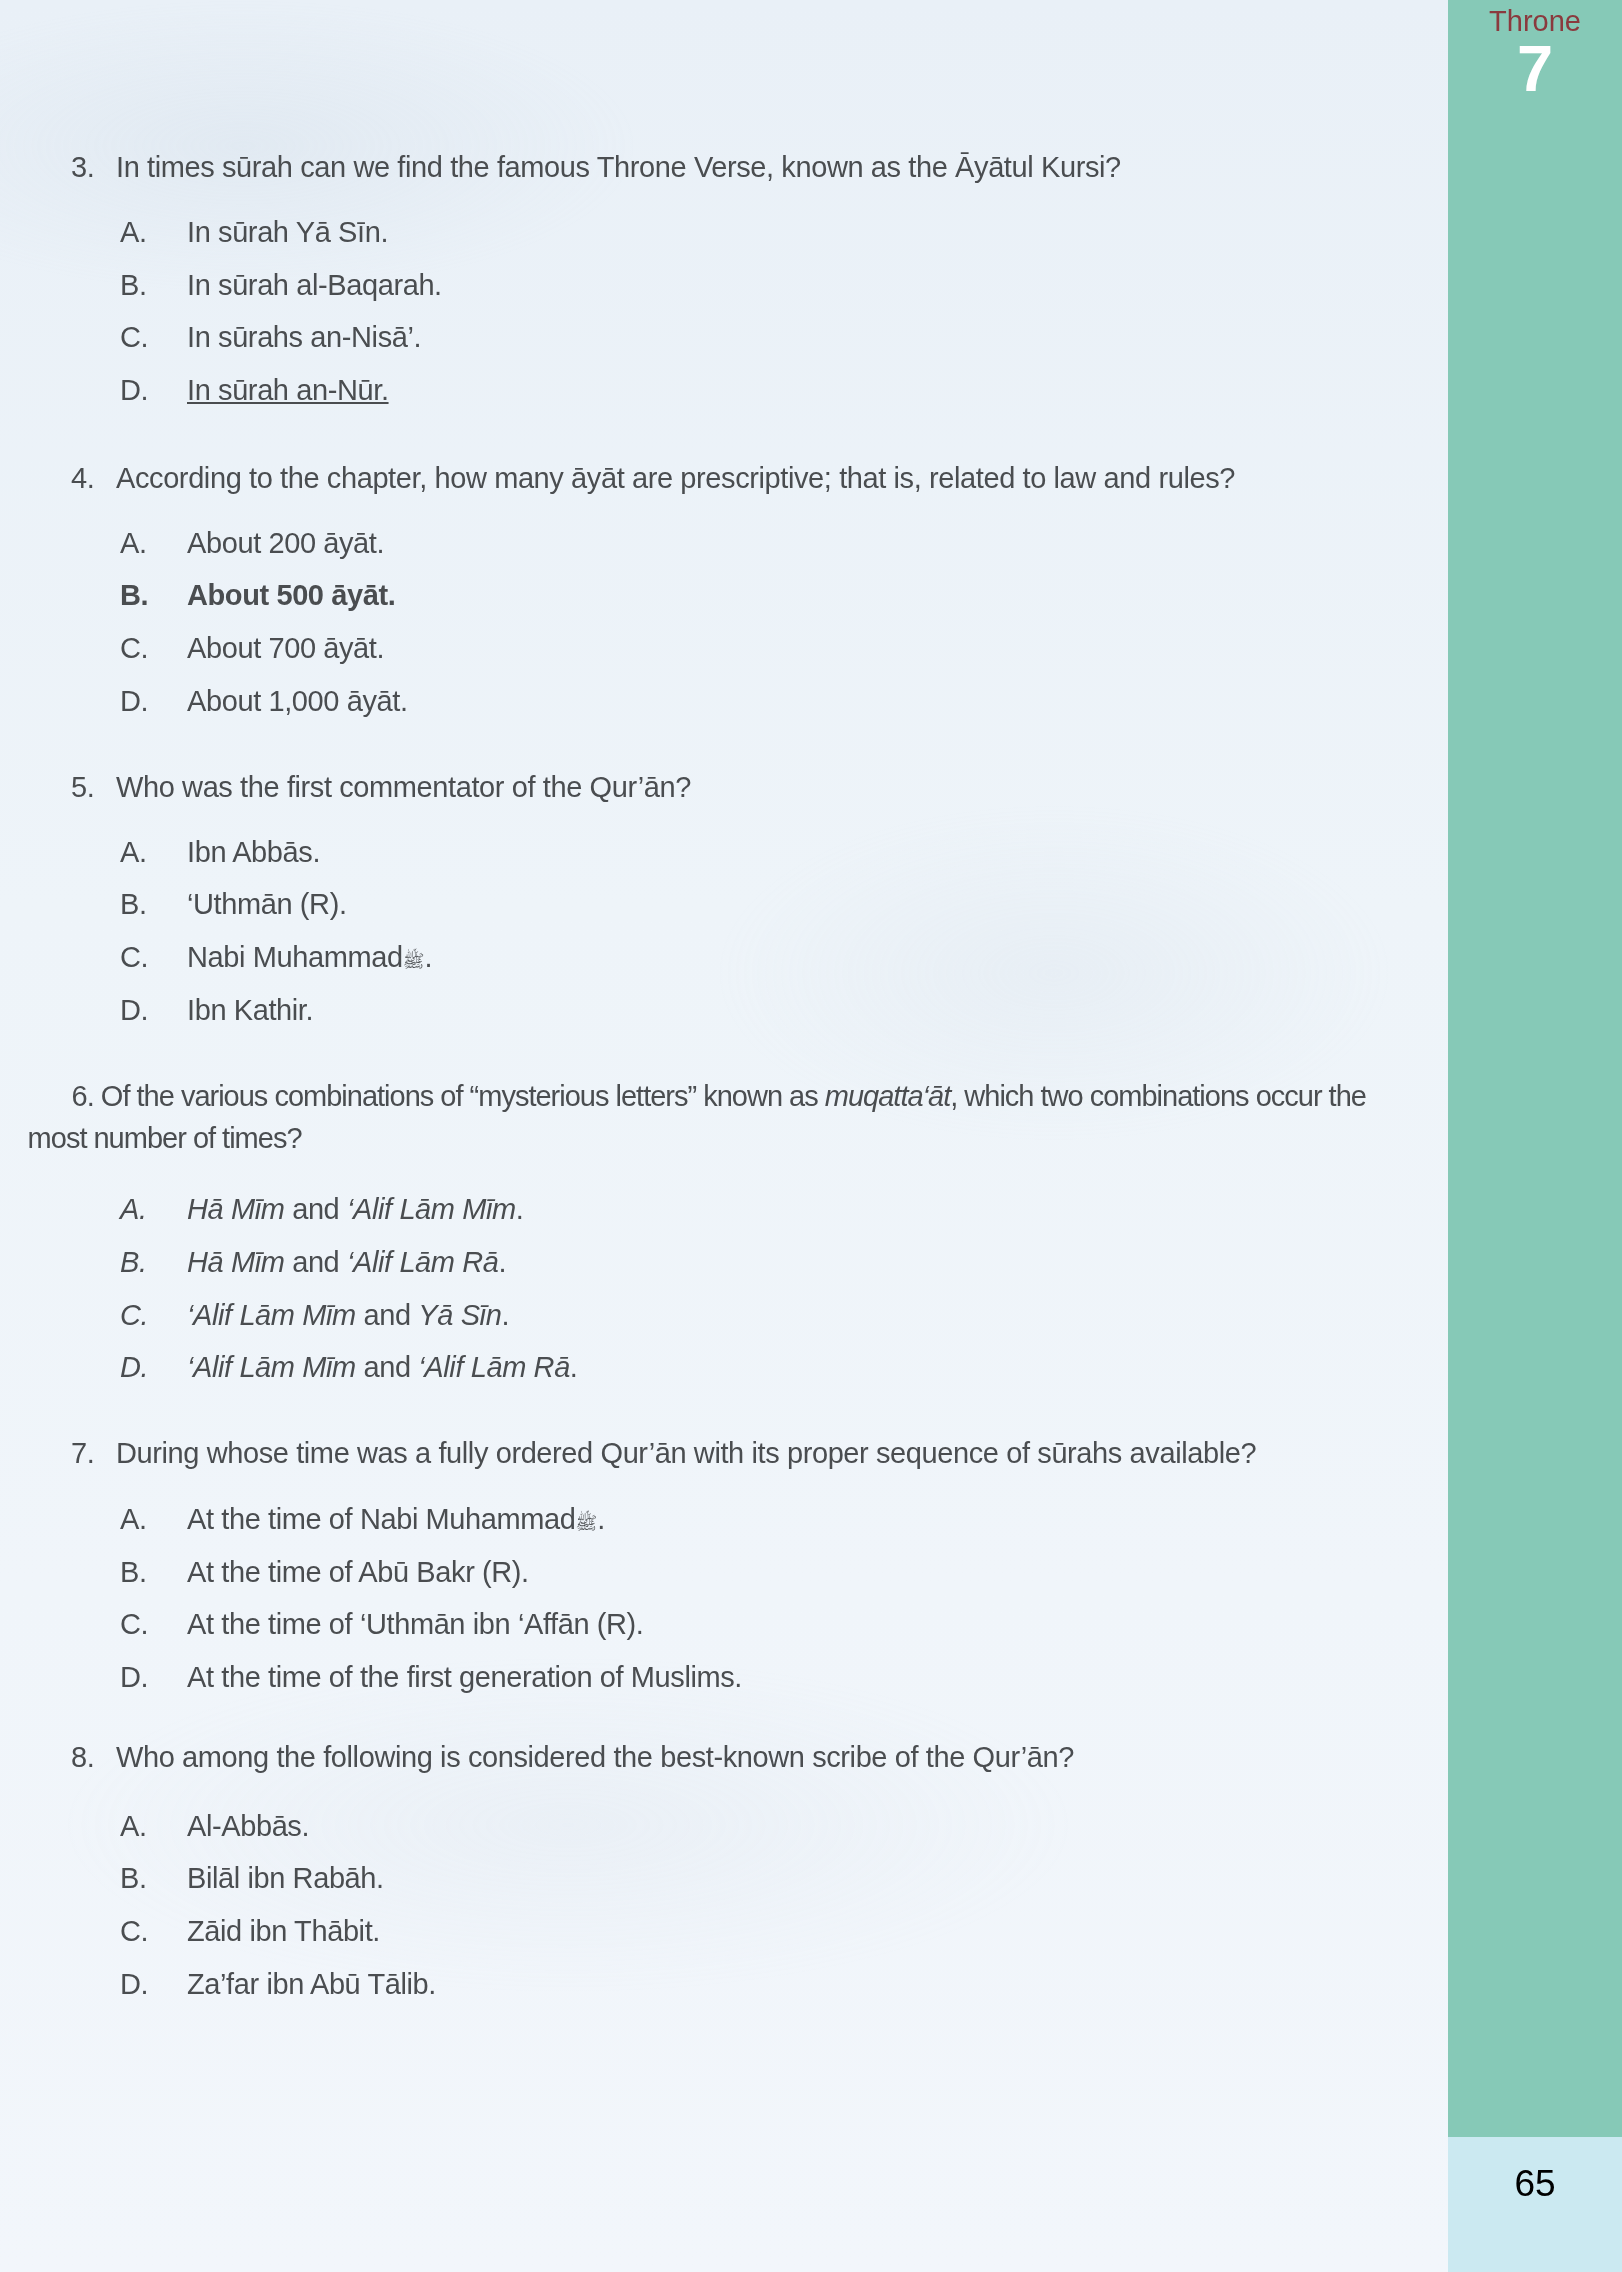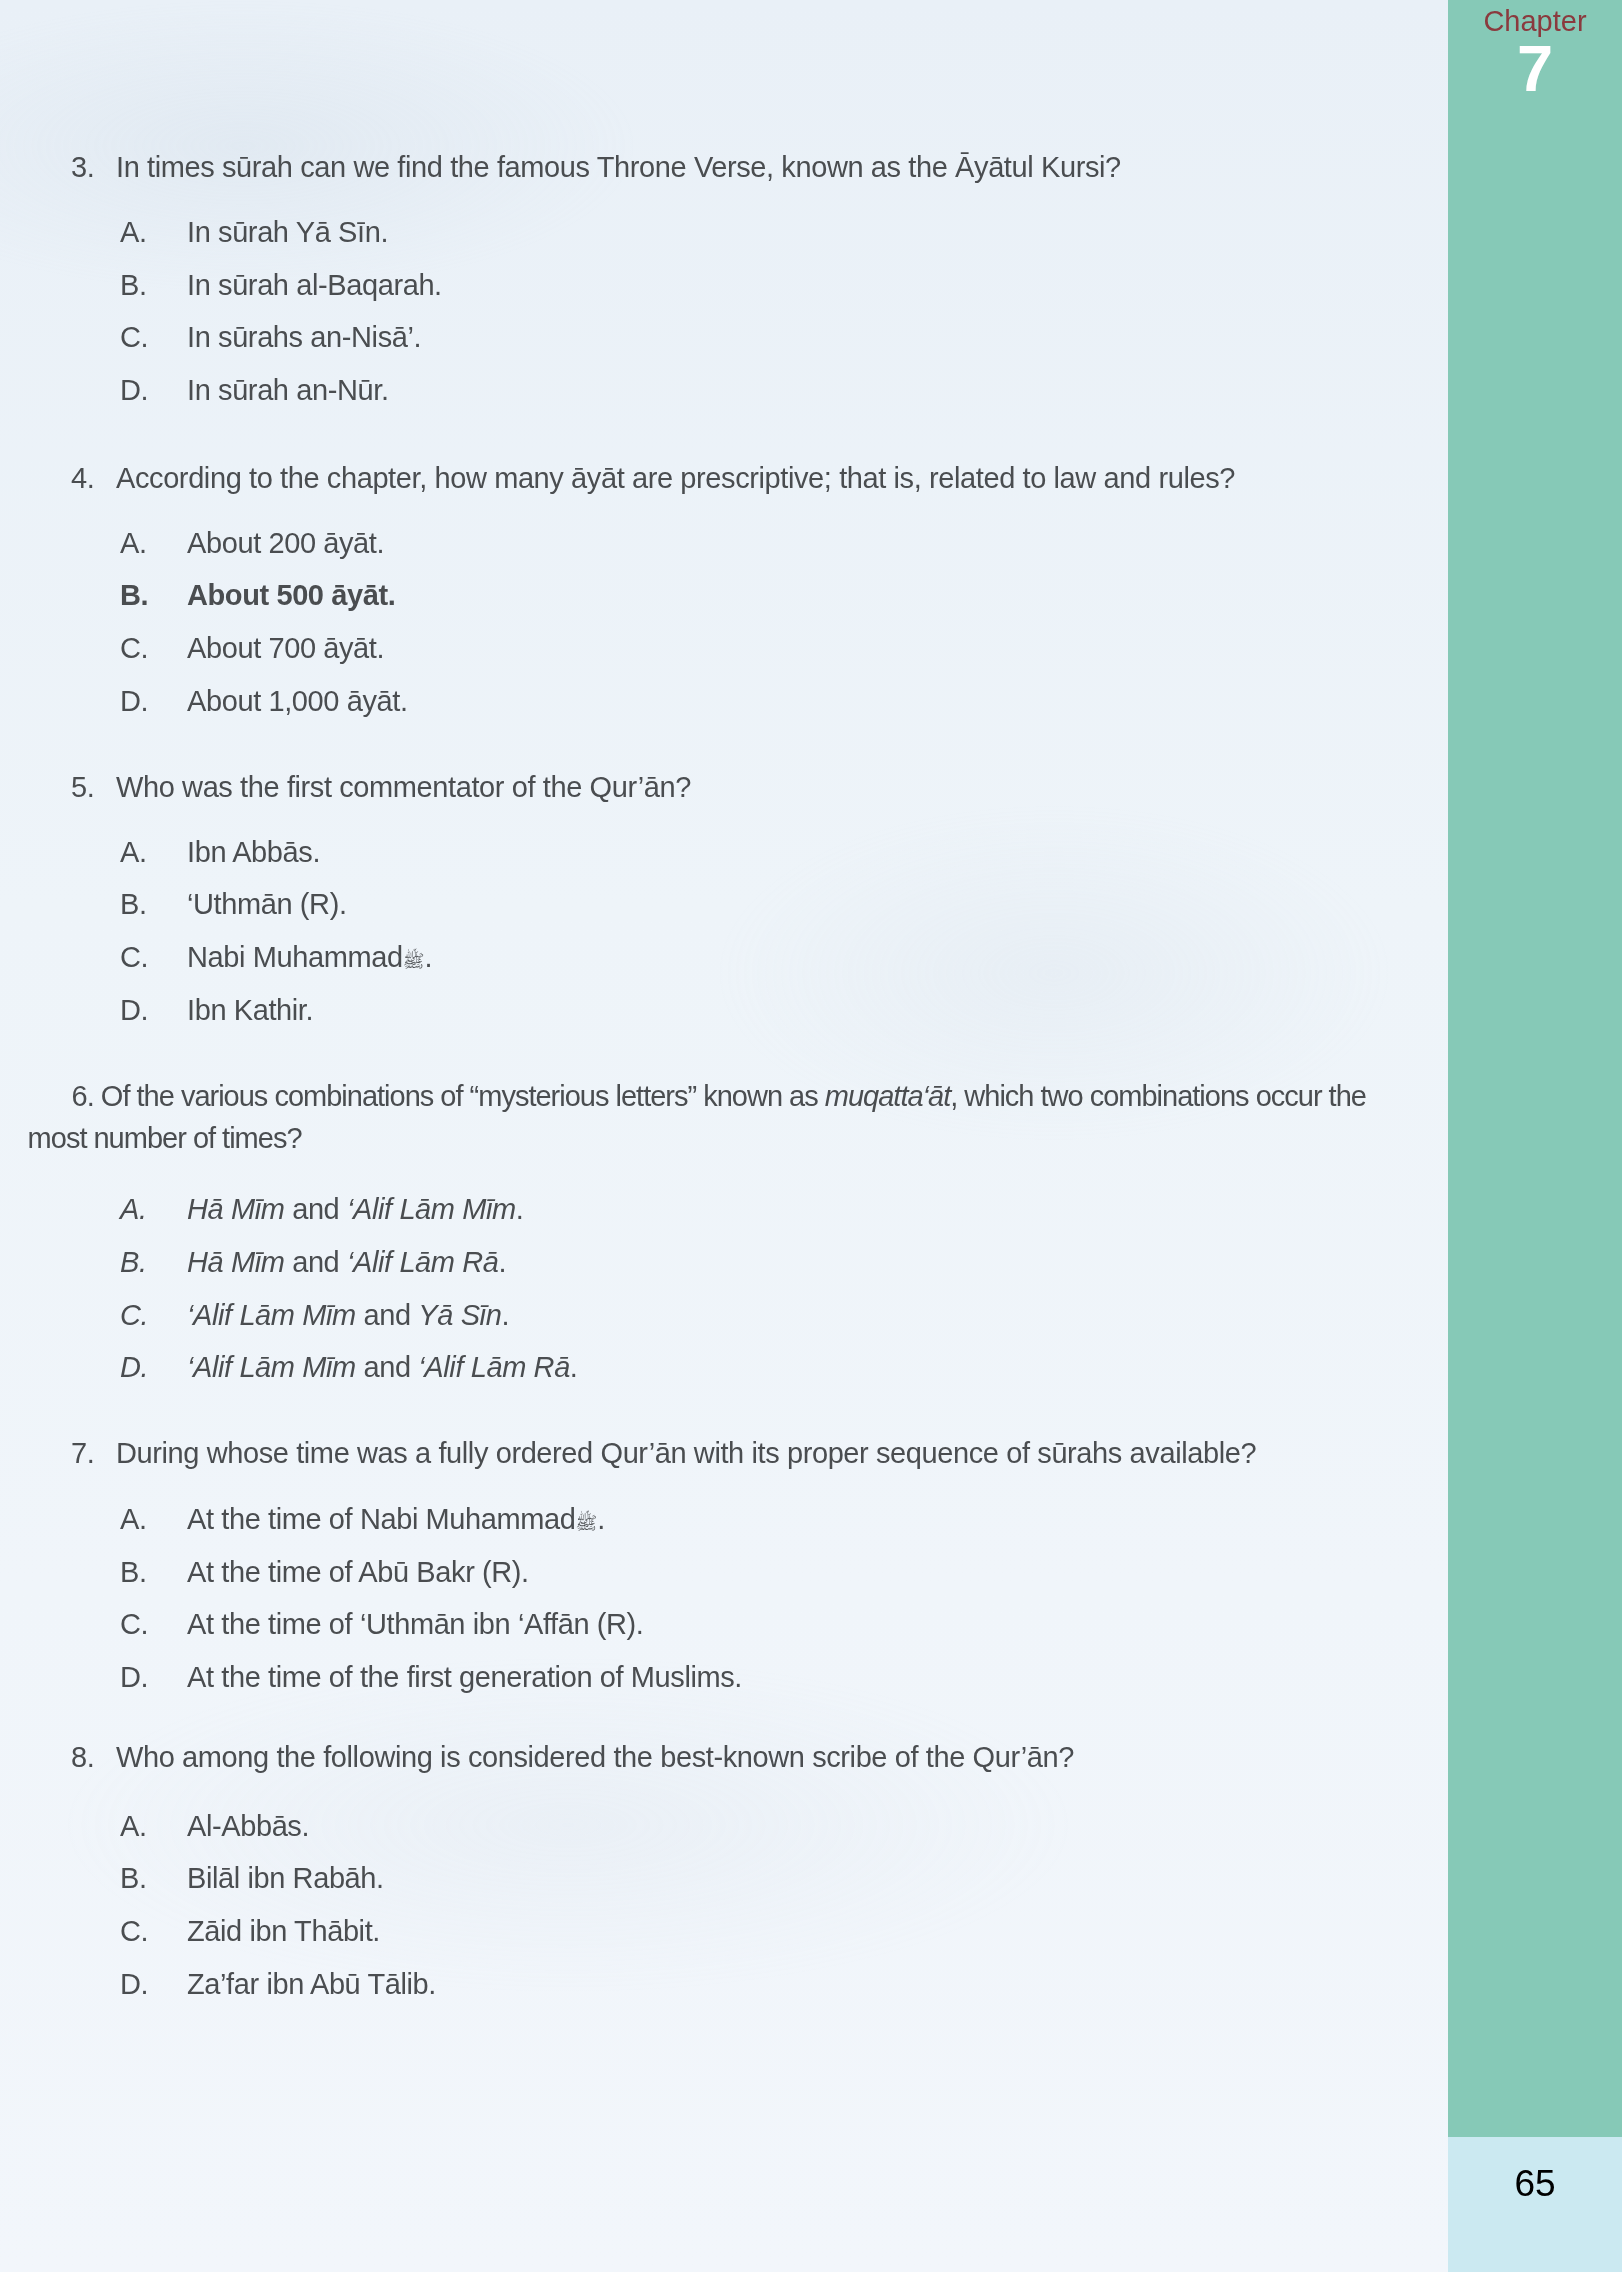--- a/index.html
+++ b/index.html
@@ -125,21 +125,21 @@
 <div class="page">
   <div class="bleed"></div>
 
   <div class="question">
     <div class="q-stem" style="left:71px; top:146px;">
       <span class="q-num">3.</span><span>In times sūrah can we find the famous Throne Verse, known as the Āyātul Kursi?</span>
     </div>
     <div class="option" style="top:211px;"><span class="opt-letter">A.</span><span>In sūrah Yā Sīn.</span></div>
     <div class="option" style="top:264px;"><span class="opt-letter">B.</span><span>In sūrah al-Baqarah.</span></div>
     <div class="option" style="top:316px;"><span class="opt-letter">C.</span><span>In sūrahs an-Nisā’.</span></div>
-    <div class="option" style="top:369px;"><span class="opt-letter">D.</span><span>In sūrah an-Nūr.</span></div>
+    <div class="option" style="top:369px;text-decoration:underline;"><span class="opt-letter">D.</span><span>In sūrah an-Nūr.</span></div>
   </div>
 
   <div class="question">
     <div class="q-stem" style="left:71px; top:457px;">
       <span class="q-num">4.</span><span>According to the chapter, how many āyāt are prescriptive; that is, related to law and rules?</span>
     </div>
     <div class="option" style="top:522px;"><span class="opt-letter">A.</span><span>About 200 āyāt.</span></div>
     <div class="option" style="top:574px;font-weight:bold;"><span class="opt-letter">B.</span><span>About 500 āyāt.</span></div>
     <div class="option" style="top:627px;"><span class="opt-letter">C.</span><span>About 700 āyāt.</span></div>
     <div class="option" style="top:680px;"><span class="opt-letter">D.</span><span>About 1,000 āyāt.</span></div>
@@ -180,20 +180,20 @@
       <span class="q-num">8.</span><span>Who among the following is considered the best-known scribe of the Qur’ān?</span>
     </div>
     <div class="option" style="top:1805px;"><span class="opt-letter">A.</span><span>Al-Abbās.</span></div>
     <div class="option" style="top:1857px;"><span class="opt-letter">B.</span><span>Bilāl ibn Rabāh.</span></div>
     <div class="option" style="top:1910px;"><span class="opt-letter">C.</span><span>Zāid ibn Thābit.</span></div>
     <div class="option" style="top:1963px;"><span class="opt-letter">D.</span><span>Za’far ibn Abū Tālib.</span></div>
   </div>
 </div>
 
 <div class="sidebar">
-  <div class="chapter-label">Chapter</div>
+  <div class="chapter-label">Throne</div>
   <div class="chapter-number">7</div>
 </div>
 
 <div class="page-number-band">
   <div class="page-number">65</div>
 </div>
 
 
 </body></html>

